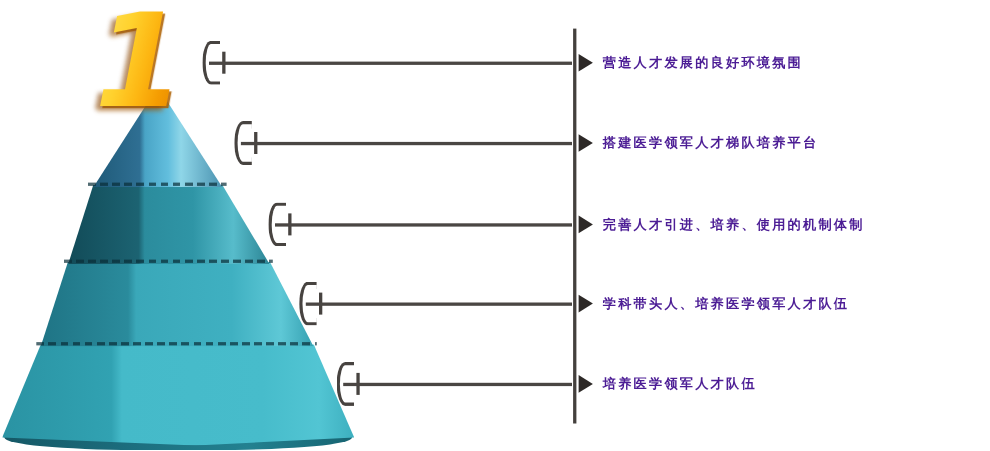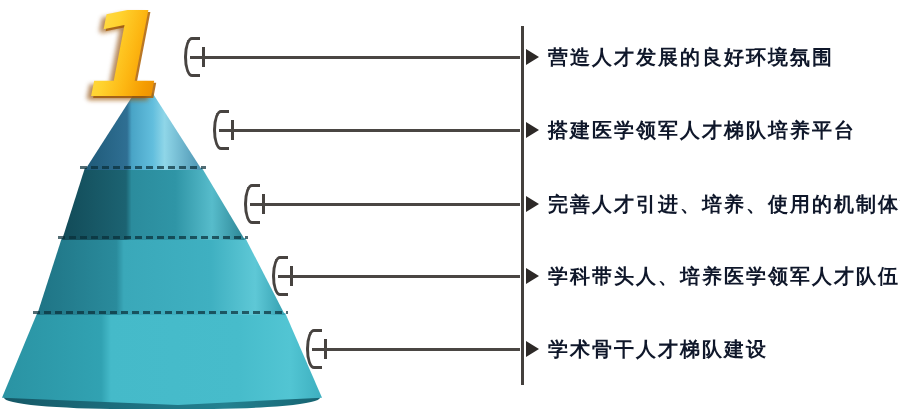--- a/index.html
+++ b/index.html
@@ -67,21 +67,21 @@
   }
   .tick { position:absolute; width:3px; height:20px; top:-10px; background:#474340; }
   .hline { position:absolute; height:3px; top:-1px; background:#4a4643; }
   .arrowhead {
     position:absolute; left:526px; top:-8px; width:0; height:0;
     border-left:13px solid #2d2927;
     border-top:8px solid transparent; border-bottom:8px solid transparent;
   }
   .item-label {
     position:absolute; left:548px; top:-14px; height:28px; line-height:28px;
-    font-size:20px; font-weight:bold; letter-spacing:2px; color:#0f172a;
+    font-size:12px; font-weight:bold; letter-spacing:2px; color:#4c1d95;
     white-space:nowrap;
   }
 </style>
 </head>
 <body>
 
 <div class="stage">
 
   <div>
     <div class="cone-rim-base"></div>
@@ -127,16 +127,16 @@
     <div class="hline" style="left:278px; width:242px"></div>
     <div class="arrowhead"></div>
     <div class="item-label">学科带头人、培养医学领军人才队伍</div>
   </div>
 
   <div class="row" style="top:349px">
     <div class="hook" style="left:306px"></div>
     <div class="tick" style="left:324px"></div>
     <div class="hline" style="left:312px; width:208px"></div>
     <div class="arrowhead"></div>
-    <div class="item-label">学术骨干人才梯队建设</div>
+    <div class="item-label">培养医学领军人才队伍</div>
   </div>
 
 </div>
 
 </body></html>

